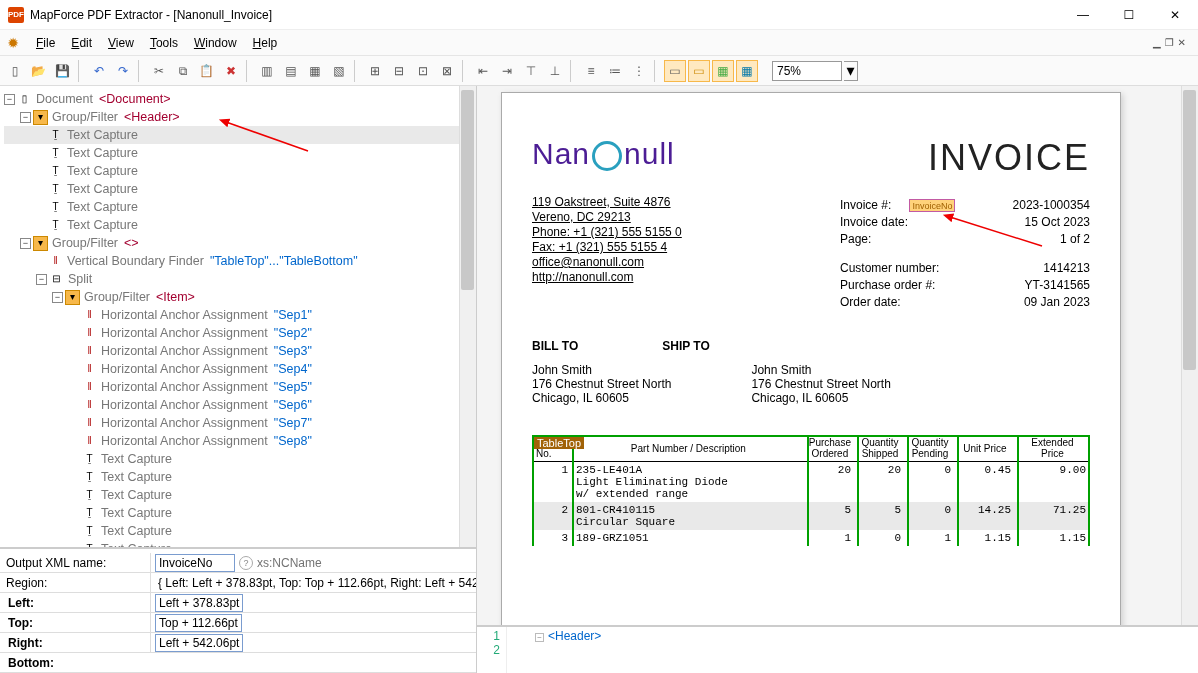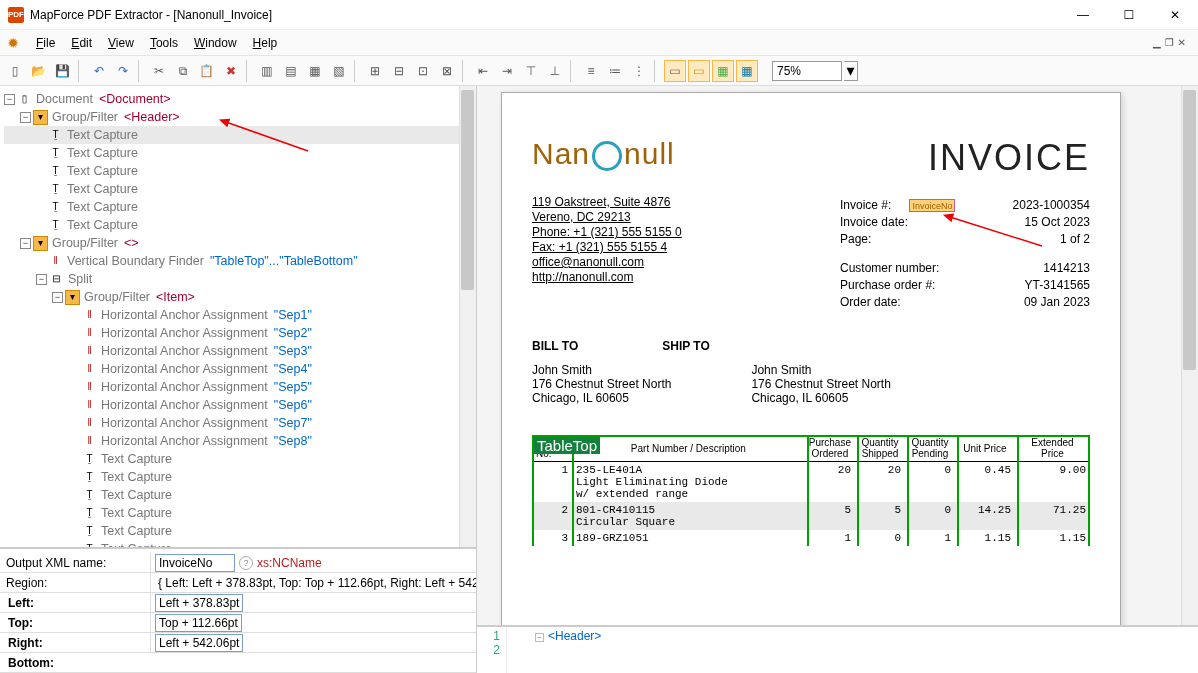--- a/index.html
+++ b/index.html
@@ -39,35 +39,35 @@
 .props .pval{flex:1;padding-left:4px;border-left:1px solid #ddd;height:100%;display:flex;align-items:center;overflow:hidden;white-space:nowrap;}
 .props .pinput{border:1px solid #7a9ccf;padding:0 3px;height:18px;background:#fff;display:flex;align-items:center;min-width:80px;}
 .props .pinputro{padding:0 3px;height:18px;display:flex;align-items:center;}
 .qmark{display:inline-flex;width:14px;height:14px;border:1px solid #aaa;border-radius:7px;align-items:center;justify-content:center;font-size:9px;color:#888;margin:0 4px;}
 .right-col{flex:1;display:flex;flex-direction:column;position:relative;background:#f4f4f4;}
 .preview-wrap{flex:1;overflow:hidden;position:relative;}
 .preview-page{position:absolute;left:24px;top:6px;width:620px;height:600px;background:#fff;border:1px solid #aaa;box-shadow:2px 2px 6px rgba(0,0,0,.15);padding:44px 30px 0 30px;font-size:12px;color:#000;}
 .rt-vscroll{position:absolute;right:0;top:0;bottom:0;width:17px;background:#f0f0f0;border-left:1px solid #ddd;}
 .rt-vthumb{position:absolute;right:2px;top:4px;width:13px;height:280px;background:#c8c8c8;border-radius:2px;}
 .inv-head{display:flex;justify-content:space-between;align-items:flex-start;}
-.logo{font-size:30px;letter-spacing:1px;color:#a16207;display:flex;align-items:center;}
+.logo{font-size:30px;letter-spacing:1px;color:#4c1d95;display:flex;align-items:center;}
 .logo .o{display:inline-block;width:30px;height:30px;border:3px solid #2aa0bf;border-radius:50%;margin:0 2px;position:relative;top:2px;}
 .inv-title{font-size:36px;letter-spacing:2px;color:#222;}
 .addr{font-size:12px;line-height:15px;margin-top:24px;text-decoration:underline;}
 .meta{font-size:12px;margin-top:0;}
 .meta-row{display:flex;justify-content:space-between;width:250px;line-height:17px;}
 .hl-box{display:inline-block;border:1px solid #c25aa3;background:#ffd27a;color:#a06000;font-size:9px;padding:0 2px;height:13px;line-height:12px;}
 .sec-title{font-weight:bold;font-size:12px;margin-top:28px;}
 .ship-grid{display:flex;gap:80px;font-family:"Courier New",monospace;font-size:12px;margin-top:10px;}
 .tblwrap{margin-top:30px;}
 table.items{border-collapse:collapse;width:100%;font-size:11px;position:relative;}
 table.items th{font-weight:normal;font-size:10px;border-bottom:1px solid #000;padding:2px 4px;text-align:center;}
 table.items td{padding:2px 4px;vertical-align:top;font-family:"Courier New",monospace;}
 table.items tr.alt td{background:#e9e9e9;}
-.table-marker{position:absolute;left:2px;top:2px;background:#15803d;color:#fff;font-size:15px;padding:0 3px;z-index:2;}
+.table-marker{position:absolute;left:2px;top:2px;background:#a16207;color:#fff;font-size:11px;padding:0 3px;z-index:2;}
 .col-ov{position:absolute;top:0;bottom:0;width:2px;background:#00a000;}
 .row-ov-top{position:absolute;left:0;right:0;height:2px;background:#00a000;}
 .xml-pane{height:48px;border-top:2px solid #ccc;background:#fff;font-family:Consolas,monospace;font-size:12px;display:flex;}
 .xml-gutter{width:30px;text-align:right;color:#2a7;padding:2px 6px 0 0;border-right:1px solid #eee;}
 .xml-body{flex:1;padding:2px 0 0 6px;color:#06c;}
 .xml-body .fold{color:#888;border:1px solid #bbb;width:9px;height:9px;display:inline-flex;align-items:center;justify-content:center;font-size:8px;margin-right:4px;}
 .xml-ang{color:#06c;}
 .arrow-svg{position:absolute;pointer-events:none;}
 .num{text-align:right;}
 .underline-first::first-letter{text-decoration:underline;}
@@ -331,21 +331,21 @@
         <line x1="90" y1="35" x2="8" y2="6" stroke="#e00" stroke-width="1.5" marker-end="url(#ah1)"></line>
       </svg>
     </div>
 
     <div class="props">
       <div class="prow">
         <div class="plabel0">Output XML name:</div>
         <div class="pval">
           <span class="pinput">InvoiceNo</span>
           <span class="qmark">?</span>
-          <span style="color:#b91c1c">xs:NCName</span>
+          <span style="color:#737373">xs:NCName</span>
         </div>
       </div>
       <div class="prow">
         <div class="plabel0">Region:</div>
         <div class="pval">
             <span class="pinputro">{ Left: Left + 378.83pt, Top: Top + 112.66pt, Right: Left + 542.06pt, Bottom: Top + 127.50pt }</span>
           </div>
       </div>
       <div class="prow">
         <div class="plabel">Left:</div>

